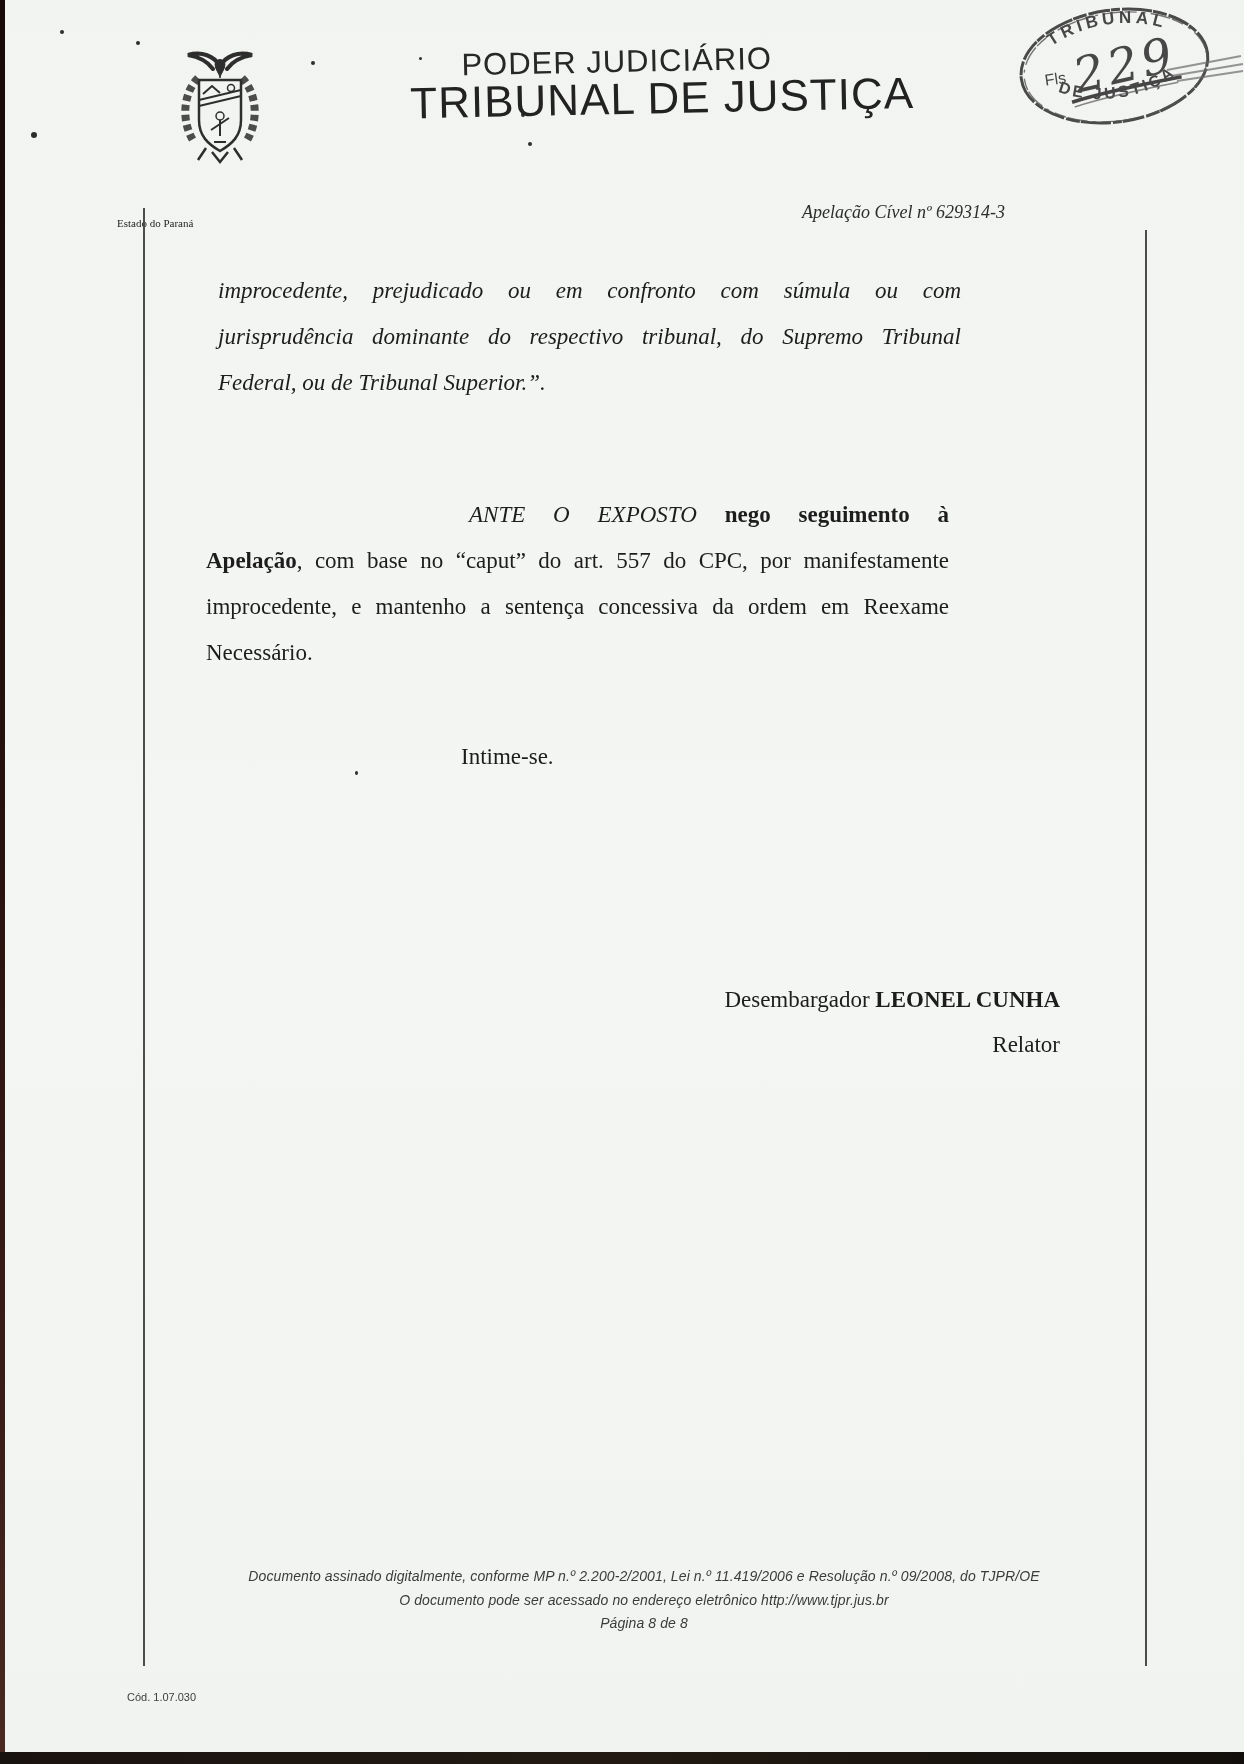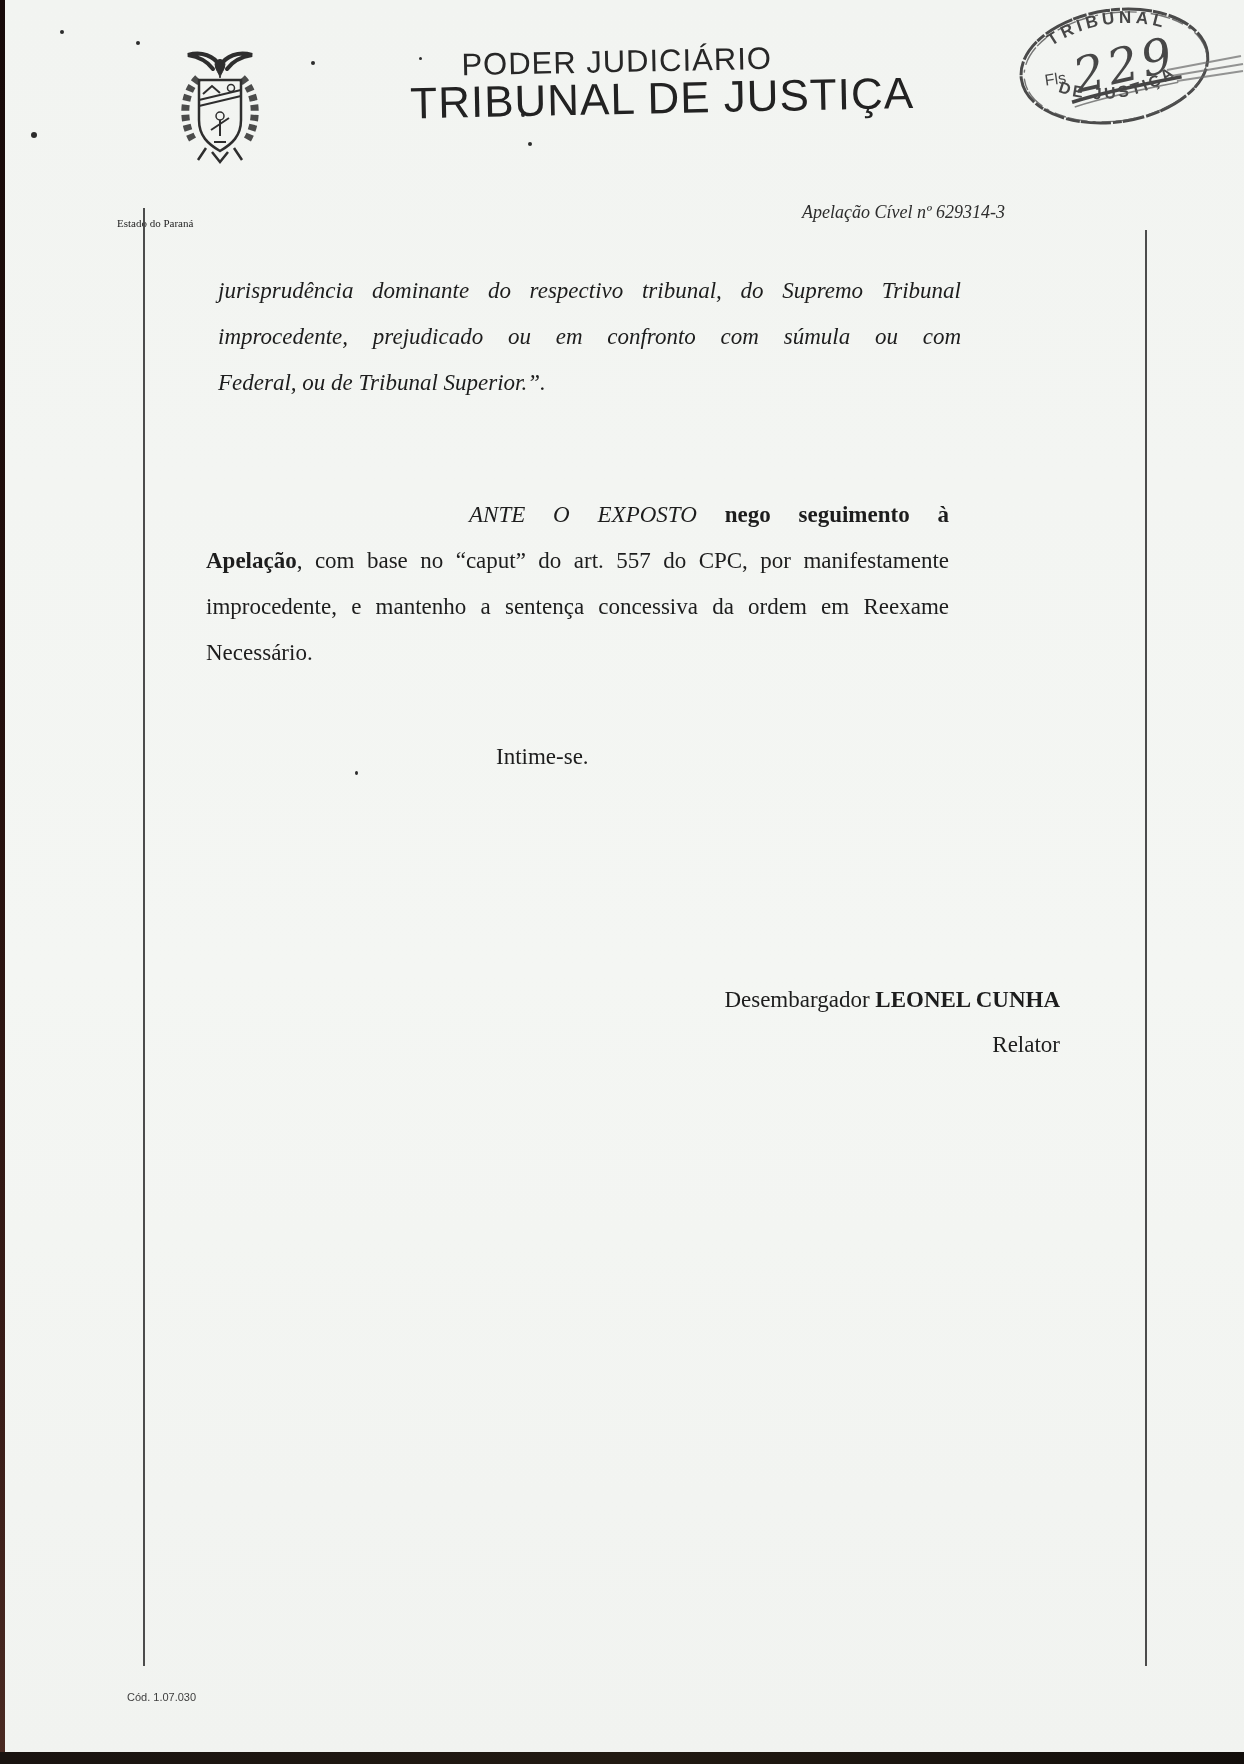--- a/index.html
+++ b/index.html
@@ -41,21 +41,21 @@
   .rule-right{left:1145px;top:230px;height:1436px;}
 
   
   .bodytext{font-size:23px;line-height:46px;color:#1d1d1d;}
   .quote{position:absolute;left:218px;top:268px;width:743px;font-style:italic;}
   .jline{text-align:justify;text-align-last:justify;}
   .decision{position:absolute;left:206px;top:492px;width:743px;}
   .d1{padding-left:263px;}
   .it{font-style:italic;}
   .bd{font-weight:bold;}
-  .order{position:absolute;left:496px;top:734px;}
+  .order{position:absolute;left:461px;top:734px;}
   .dateline{position:absolute;left:483px;top:834px;}
   .signature{position:absolute;left:300px;top:977px;width:760px;text-align:right;line-height:45px;}
 
   
   .footer{position:absolute;left:143px;top:1565px;width:1002px;text-align:center;
     font-family:"Liberation Sans",sans-serif;font-style:italic;font-size:14px;
     line-height:23.5px;color:#3b3b3b;letter-spacing:.1px;}
   .doc-code{position:absolute;left:127px;top:1691px;font-family:"Liberation Sans",sans-serif;
     font-size:11px;color:#3d3d3d;}
 </style>
@@ -127,36 +127,41 @@
   <svg class="scribbles" width="79" height="60" viewBox="0 0 79 60">
     <path d="M2 22 L76 8 M6 28 L78 16 M12 33 L78 23" stroke="#6a6a6a" stroke-width="2" fill="none" opacity="0.7"></path>
   </svg>
 
   <div class="reference">Apelação Cível nº 629314-3</div>
 
   <div class="rule rule-left"></div>
   <div class="rule rule-right"></div>
 
   <div class="quote bodytext">
+    <div class="jline">improcedente, prejudicado ou em confronto com súmula ou com</div>
     <div class="jline">jurisprudência dominante do respectivo tribunal, do Supremo Tribunal</div>
-    <div class="jline">improcedente, prejudicado ou em confronto com súmula ou com</div>
     <div>Federal, ou de Tribunal Superior.”.</div>
   </div>
 
   <div class="decision bodytext">
     <div class="jline d1"><span class="it">ANTE O EXPOSTO</span> <span class="bd">nego seguimento à</span></div>
     <div class="jline"><span class="bd">Apelação</span><span>, com base no “caput” do art. 557 do CPC, por manifestamente</span></div>
     <div class="jline">improcedente, e mantenho a sentença concessiva da ordem em Reexame</div>
     <div>Necessário.</div>
   </div>
 
   <div class="order bodytext">Intime-se.</div>
 
 
   <div class="signature bodytext">
     <div><span>Desembargador </span><span class="bd">LEONEL CUNHA</span></div>
     <div>Relator</div>
   </div>
 
+  <div class="footer">
+    <div>Documento assinado digitalmente, conforme MP n.º 2.200-2/2001, Lei n.º 11.419/2006 e Resolução n.º 09/2008, do TJPR/OE</div>
+    <div>O documento pode ser acessado no endereço eletrônico http://www.tjpr.jus.br</div>
+    <div>Página 8 de 8</div>
+  </div>
 
   <div class="doc-code">Cód. 1.07.030</div>
 
 </div>
 
 </body></html>

